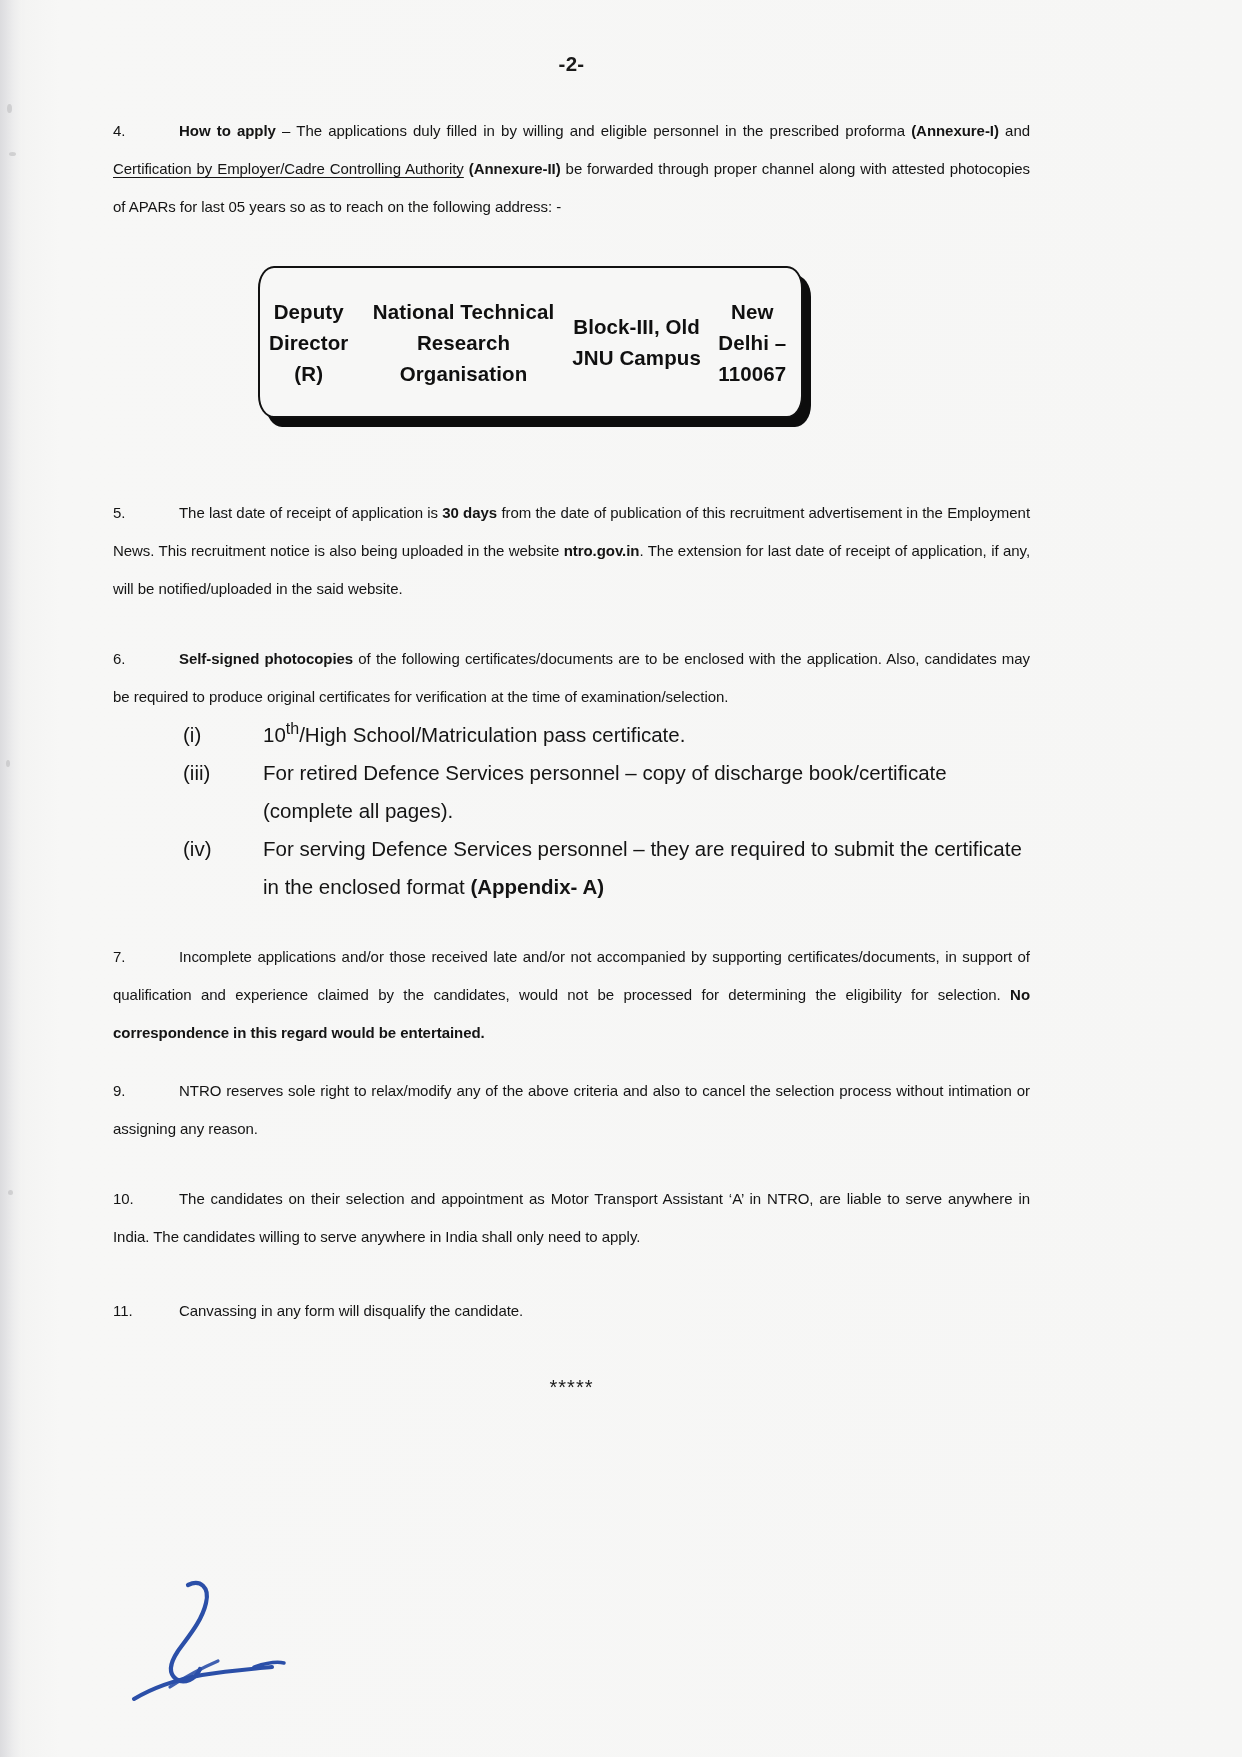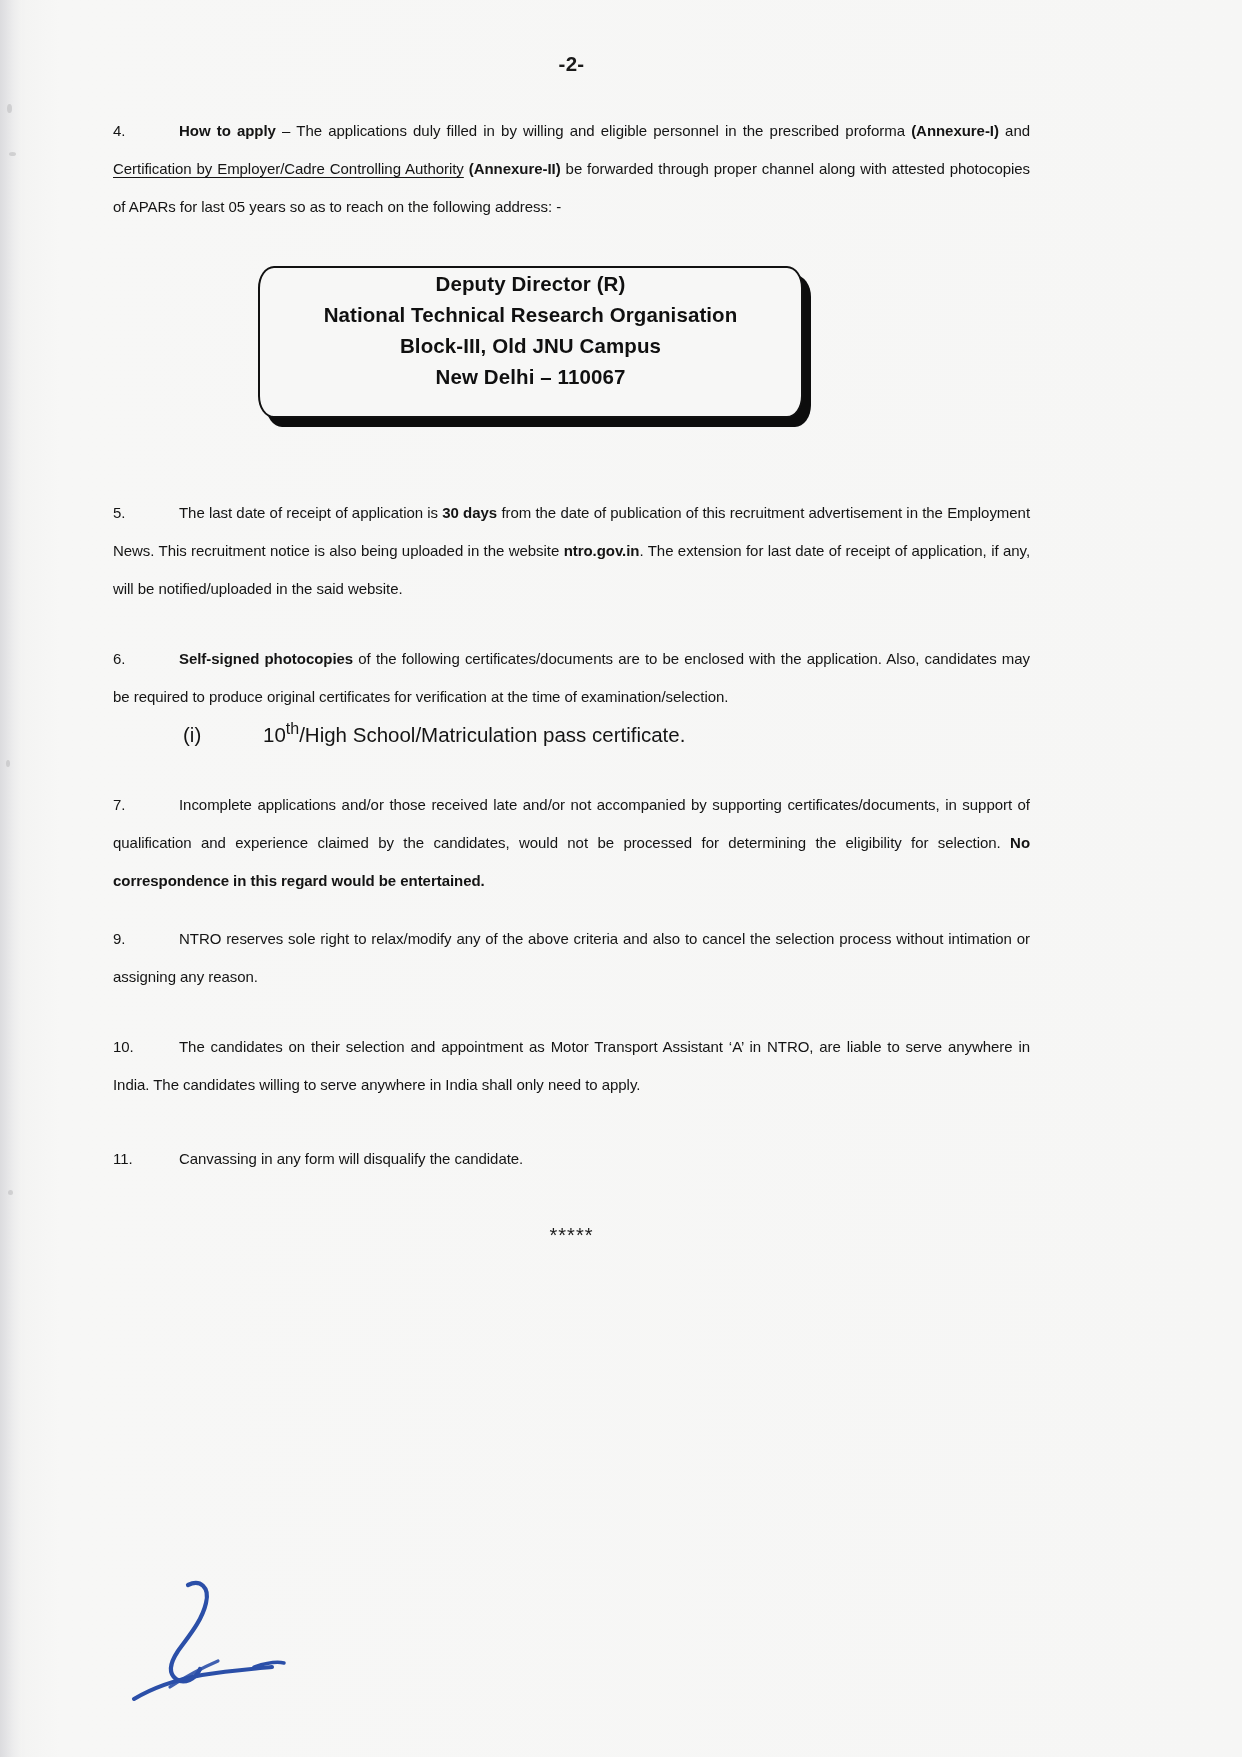--- a/index.html
+++ b/index.html
@@ -52,21 +52,21 @@
     position:absolute;left:8px;top:9px;width:545px;height:152px;
     background:#0d0d0d;border-radius:16px/22px;
   }
   .addr-box{
     position:relative;
     width:545px;height:152px;
     background:#f7f7f6;
     border:2.4px solid #111;
     border-radius:16px/22px;
     box-sizing:border-box;
-    display:flex;flex-direction:column;
+    display:flex;flex-direction:row;
     align-items:center;justify-content:flex-start;
   }
   .addr-line{
     font-size:20.5px;font-weight:bold;color:#101010;
     line-height:31px;text-align:center;letter-spacing:.1px;
   }
 
   .sublist{margin:0;padding:0;list-style:none;}
   .sublist li{
     font-size:20.5px;line-height:38px;color:#141414;
@@ -119,20 +119,28 @@
 
     <p class="para" style="margin-top:32px;">
       <span class="num">6.</span><span class="b">Self-signed photocopies</span><span> of the following certificates/documents are to be enclosed with the application.  Also, candidates may be required to produce original certificates for verification at the time of examination/selection.</span>
     </p>
 
     <ul class="sublist">
       <li>
         <span class="rn">(i)</span>
         <span class="txt"><span>10</span><sup>th</sup><span>/High School/Matriculation pass certificate.</span></span>
       </li>
+      <li>
+        <span class="rn">(iii)</span>
+        <span class="txt">For retired Defence Services personnel – copy of discharge book/certificate (complete all pages).</span>
+      </li>
+      <li>
+        <span class="rn">(iv)</span>
+        <span class="txt"><span>For serving Defence Services personnel – they are required to submit the certificate in the enclosed format </span><span class="b">(Appendix- A)</span></span>
+      </li>
     </ul>
 
     <p class="para" style="margin-top:32px;">
       <span class="num">7.</span><span>Incomplete applications and/or those received late and/or not accompanied by supporting certificates/documents, in support of qualification and experience claimed by the candidates, would not be processed for determining the eligibility for selection. </span><span class="b">No correspondence in this regard would be entertained.</span>
     </p>
 
 
     <p class="para" style="margin-top:20px;">
       <span class="num">9.</span><span>NTRO reserves sole right to relax/modify any of the above criteria and also to cancel the selection process without intimation or assigning any reason.</span>
     </p>

